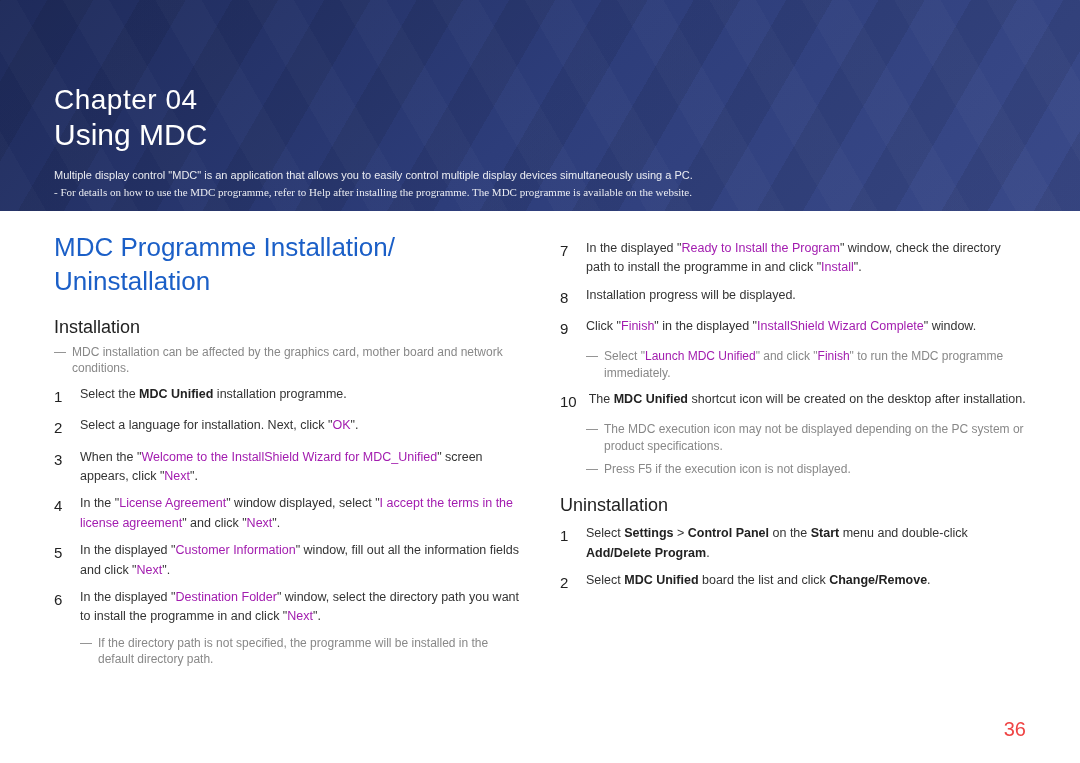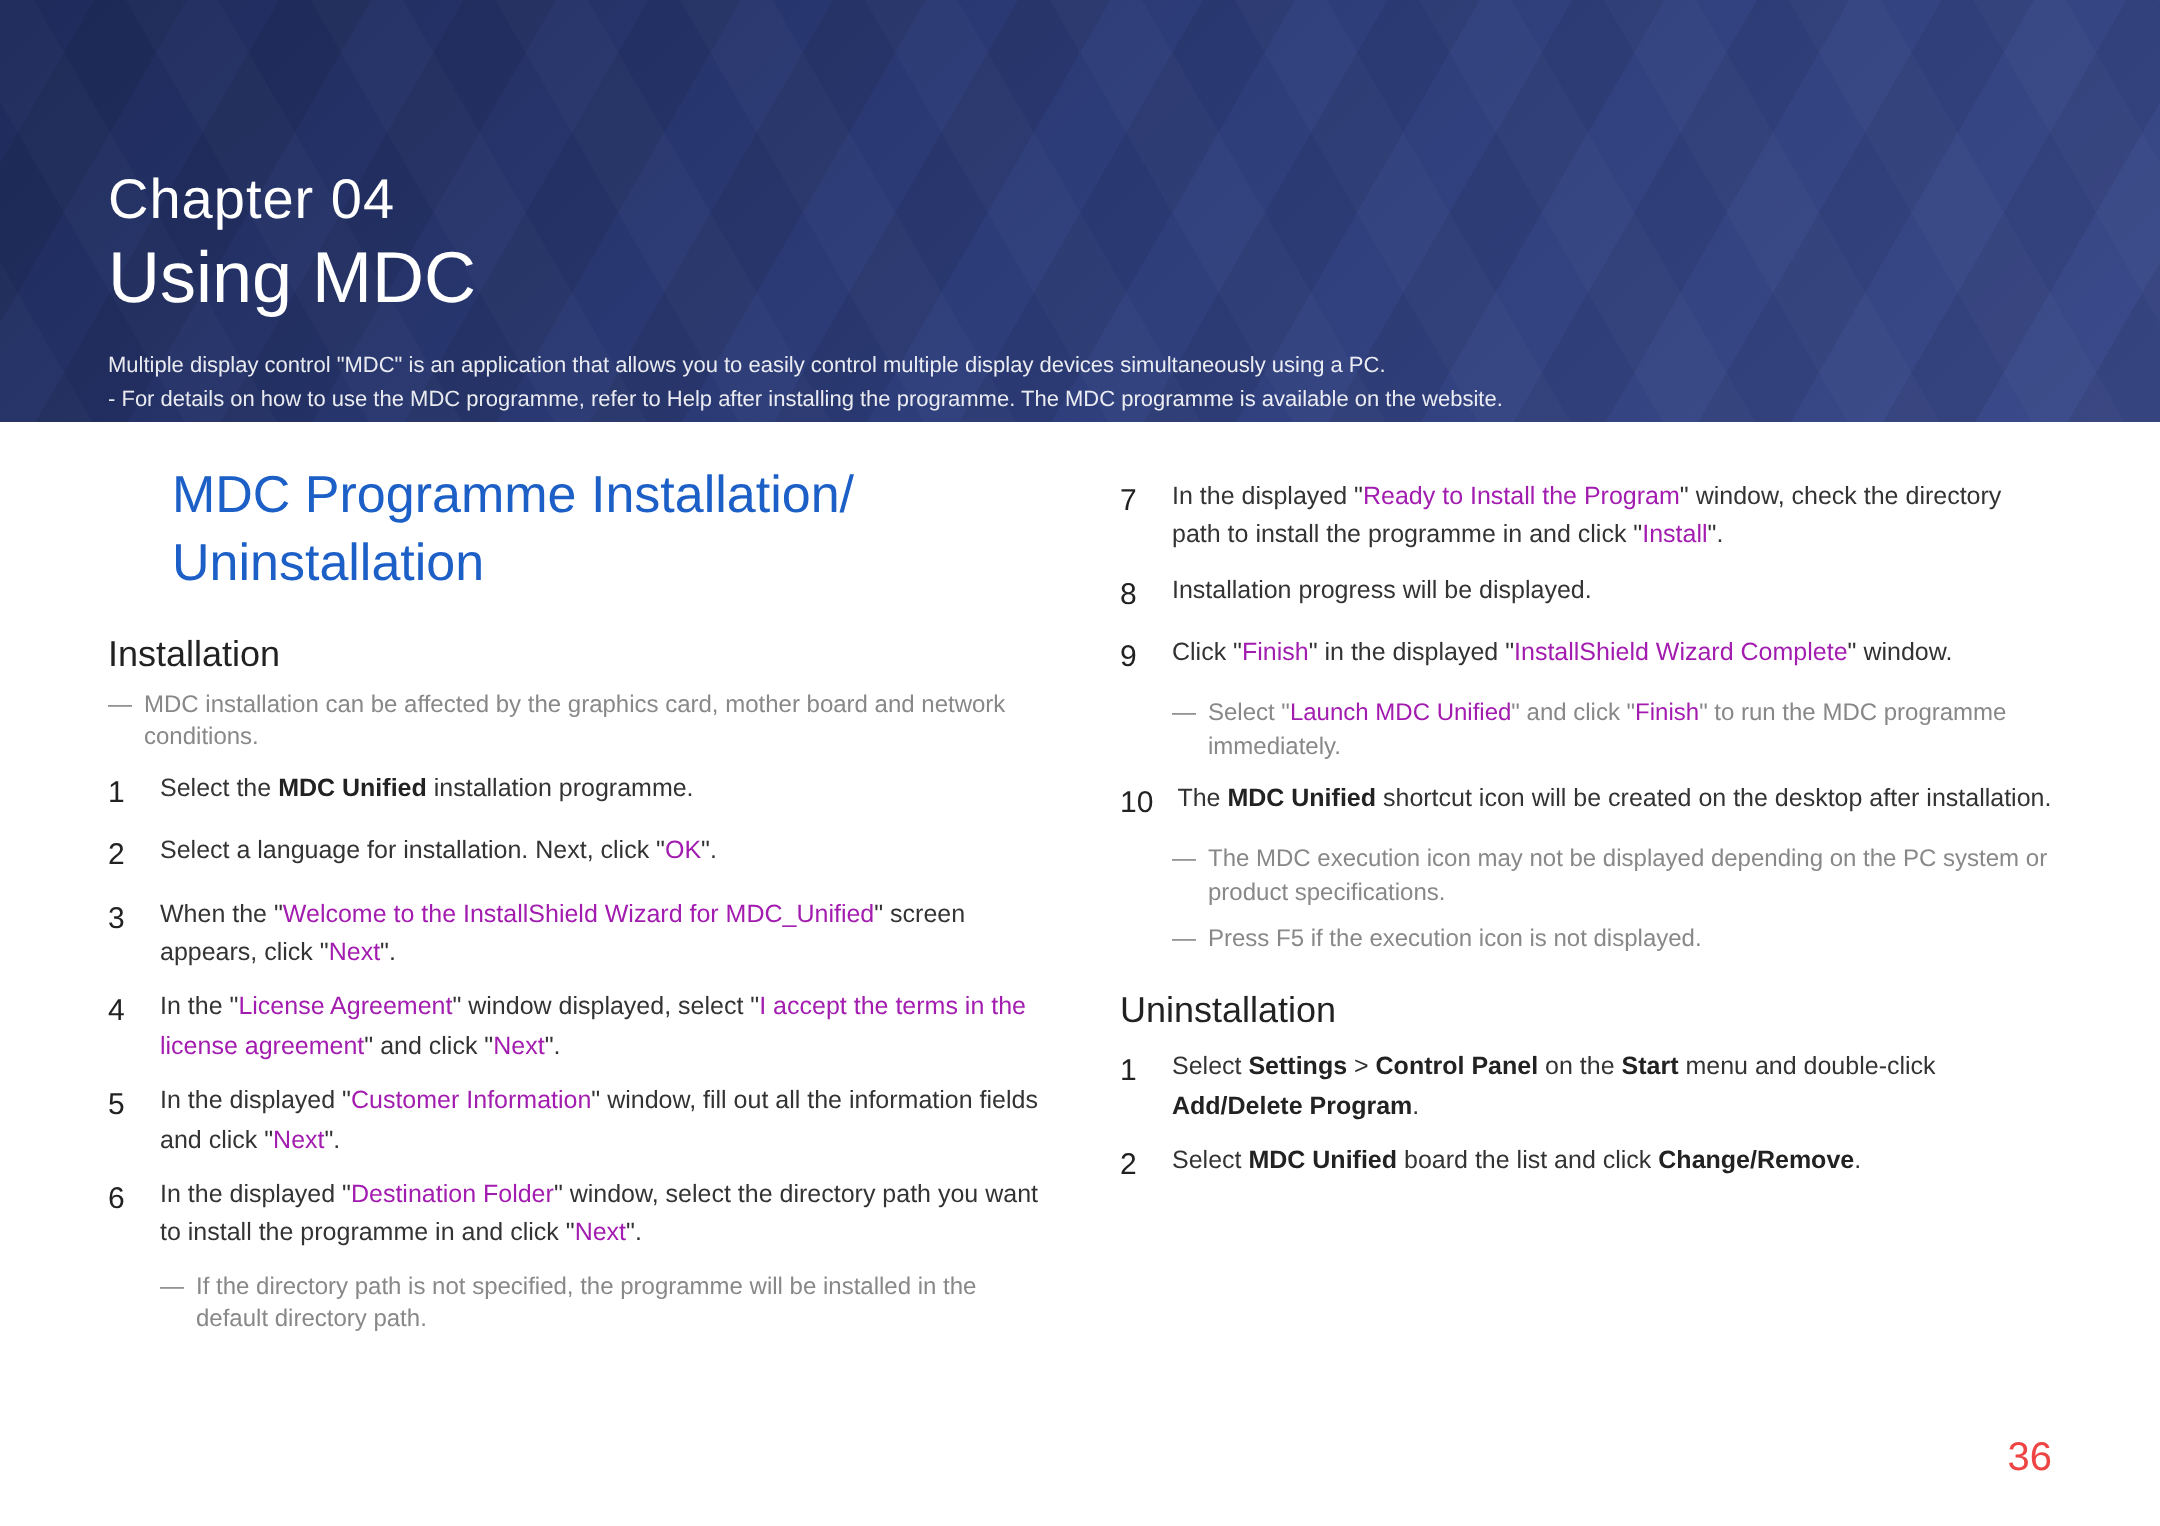--- a/index.html
+++ b/index.html
@@ -1,26 +1,26 @@
 <!DOCTYPE html>
 <html><head>
 <meta charset="utf-8">
 <style>
 * { margin: 0; padding: 0; box-sizing: border-box; }
 body { font-family: -apple-system, BlinkMacSystemFont, "Segoe UI", Arial, sans-serif; width: 1080px; height: 763px; background: #fff; position: relative; overflow: hidden; }
 .header-bg { width: 100%; height: 211px; background: linear-gradient(135deg, #1e2a5a 0%, #2d3d7a 50%, #3a4a8a 100%); position: relative; overflow: hidden; }
 .header-bg::before { content: ''; position: absolute; inset: 0; background-image: repeating-linear-gradient(60deg, rgba(255,255,255,0.02) 0 40px, transparent 40px 80px), repeating-linear-gradient(-60deg, rgba(0,0,0,0.08) 0 40px, transparent 40px 80px); }
 .header-content { position: relative; padding: 84px 54px 0; color: #fff; }
 .chapter-num { font-size: 28px; font-weight: 300; letter-spacing: 0.5px; }
-.chapter-title { font-size: 36px; font-weight: 400; margin-top: 2px; }
+.chapter-title { font-size: 30px; font-weight: 400; margin-top: 2px; }
 .chapter-desc { font-size: 11px; margin-top: 15px; line-height: 1.5; color: rgba(255,255,255,0.9); }
-.chapter-desc-line2 { font-size: 11px; line-height: 1.5; color: rgba(255,255,255,0.9); }
+.chapter-desc-line2 { font-size: 11px; line-height: 1.5; color: rgba(255,255,255,0.9); font-family: Liberation Serif, serif; }
 .main { display: flex; padding: 20px 54px 0; gap: 40px; }
 .col { flex: 1; }
-.section-title { color: #1b5fc7; font-size: 26px; font-weight: 400; line-height: 1.3; margin-bottom: 18px; margin-left: 32px; }
+.section-title { color: #1b5fc7; font-size: 26px; font-weight: 400; line-height: 1.3; margin-bottom: 18px; }
 .sub-title { color: #222; font-size: 18px; font-weight: 400; margin: 18px 0 6px; }
 .dash-note { display: flex; gap: 6px; font-size: 12px; color: #888; line-height: 1.4; margin: 4px 0 8px 0; }
 .dash-note .dash { flex-shrink: 0; }
 .step { display: flex; gap: 12px; margin: 8px 0; font-size: 12.5px; line-height: 1.55; color: #333; }
 .step-num { font-size: 15px; font-weight: 400; color: #222; flex-shrink: 0; min-width: 14px; }
 .step-body { flex: 1; }
 .sub-note { display: flex; gap: 6px; font-size: 12px; color: #888; line-height: 1.4; margin: 6px 0 6px 26px; }
 .sub-note .dash { flex-shrink: 0; }
 .hl { color: #a21caf; }
 .bold { font-weight: 600; color: #222; }

